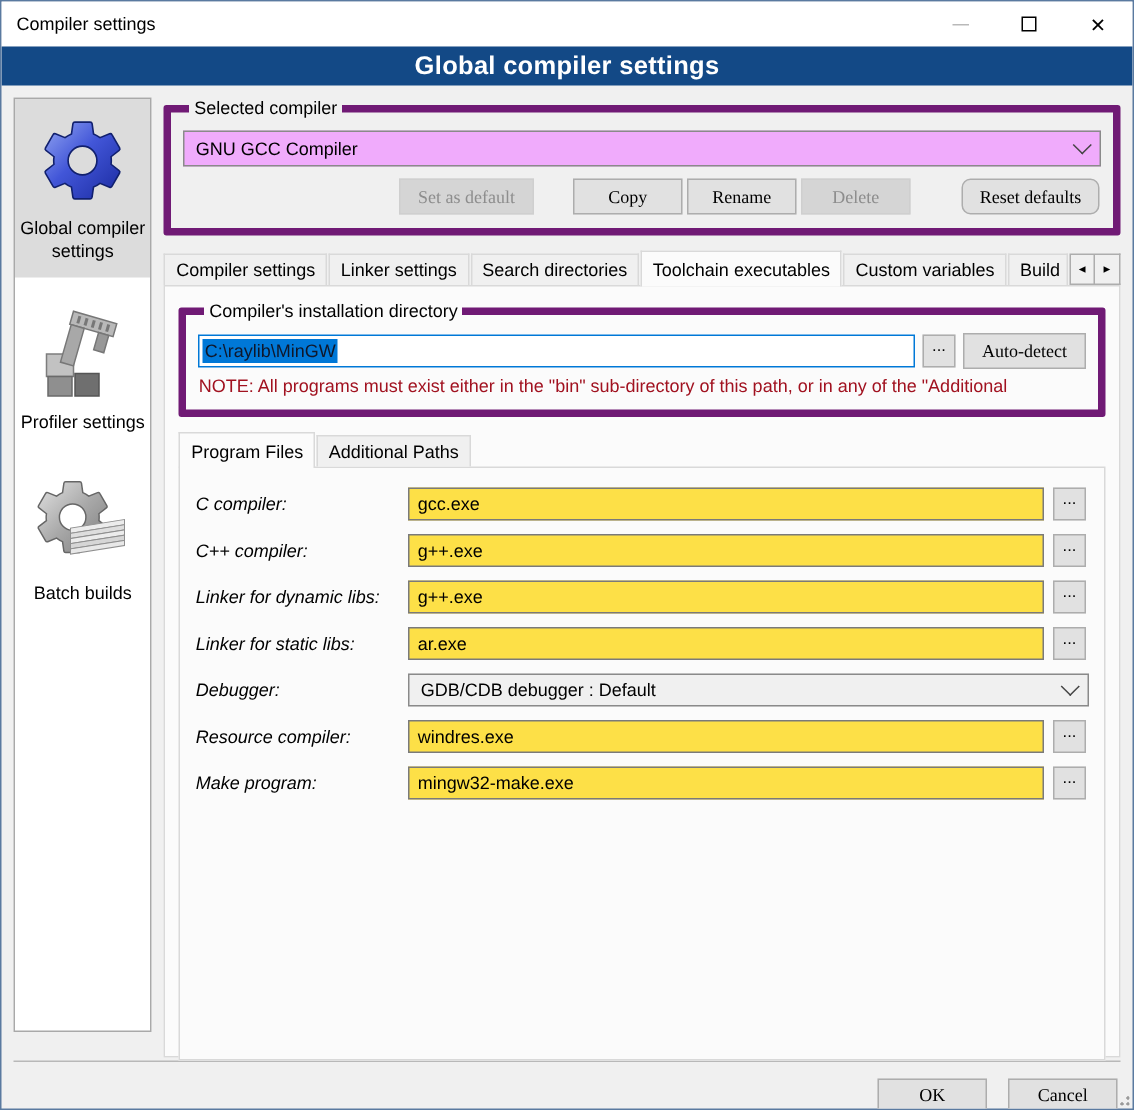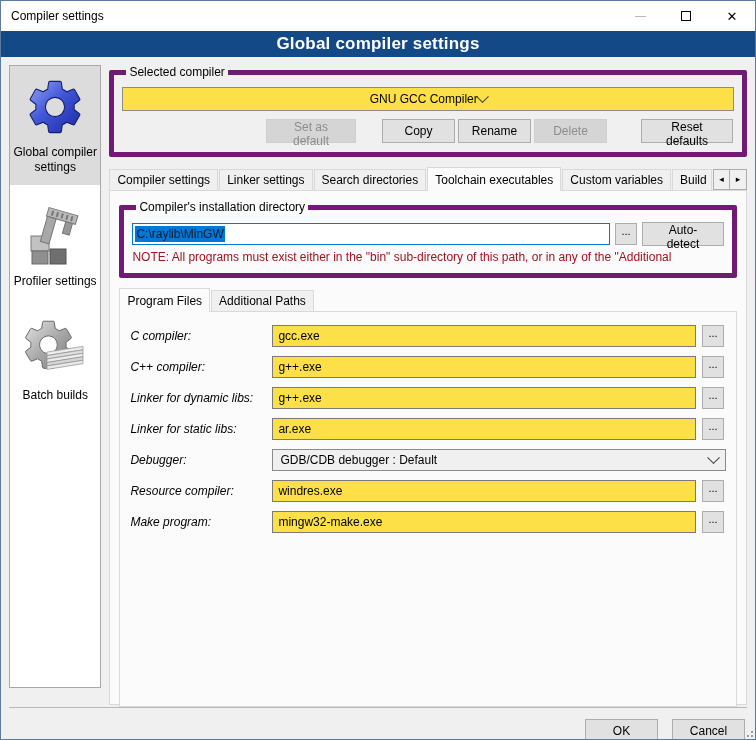--- a/index.html
+++ b/index.html
@@ -39,37 +39,37 @@
   .side-item + .side-item { margin-top:10px; }
   .side-item svg { display:block; margin-bottom:6px; }
 
   
   .main { flex:1; display:flex; flex-direction:column; }
 
   fieldset { border:5px solid #701a75; border-radius:2px; padding:8px 8px 9px 8px; }
   legend { font-size:12px; padding:0 3px; margin-left:4px; color:#000; }
 
   .selcomp-combo {
-    height:24px; background:#fde047; border:1px solid #8a8a8a;
-    display:flex; align-items:center; justify-content:center;
+    height:24px; background:#f0abfc; border:1px solid #8a8a8a;
+    display:flex; align-items:center; justify-content:space-between;
     padding:4px 7px; cursor:pointer;
   }
   .chev { width:9px; height:9px; border-right:1.5px solid #444; border-bottom:1.5px solid #444;
           transform:rotate(45deg) translate(-2px,-2px); display:inline-block; }
 
   .btnrow { display:flex; justify-content:flex-end; align-items:center; margin-top:8px; }
   .btn {
     height:24px; background:#e1e1e1; border:1px solid #adadad; font-size:12px;
-    font-family:Liberation Sans, sans-serif; cursor:pointer; padding:0 10px;
+    font-family:Liberation Serif, serif; cursor:pointer; padding:0 10px;
   }
   .btn.disabled { background:#d5d5d5; border-color:#cfcfcf; color:#8d8d8d; cursor:default; }
   .b-setdef { width:90px; margin-right:26px; }
   .b-copy, .b-rename, .b-delete { width:73px; margin-right:3px; }
   .b-delete { margin-right:34px; }
-  .b-reset { width:92px; margin-right:1px; }
+  .b-reset { width:92px; margin-right:1px;border-radius:6px; }
 
   
   .tabstrip { display:flex; align-items:flex-end; margin-top:9px; height:24px; position:relative; z-index:2; }
   .tab {
     background:#f0f0f0; border:1px solid #d9d9d9; border-bottom:none;
     height:21px; line-height:20px; padding:0 7px; margin-right:1px; cursor:pointer;
     white-space:nowrap; font-size:12px;
   }
   .tab.active { background:#fbfbfb; height:24px; line-height:24px; font-size:12px; margin-bottom:-1px; border-color:#d9d9d9; }
   .tab.clipped { width:40px; overflow:hidden; padding-right:2px; }

